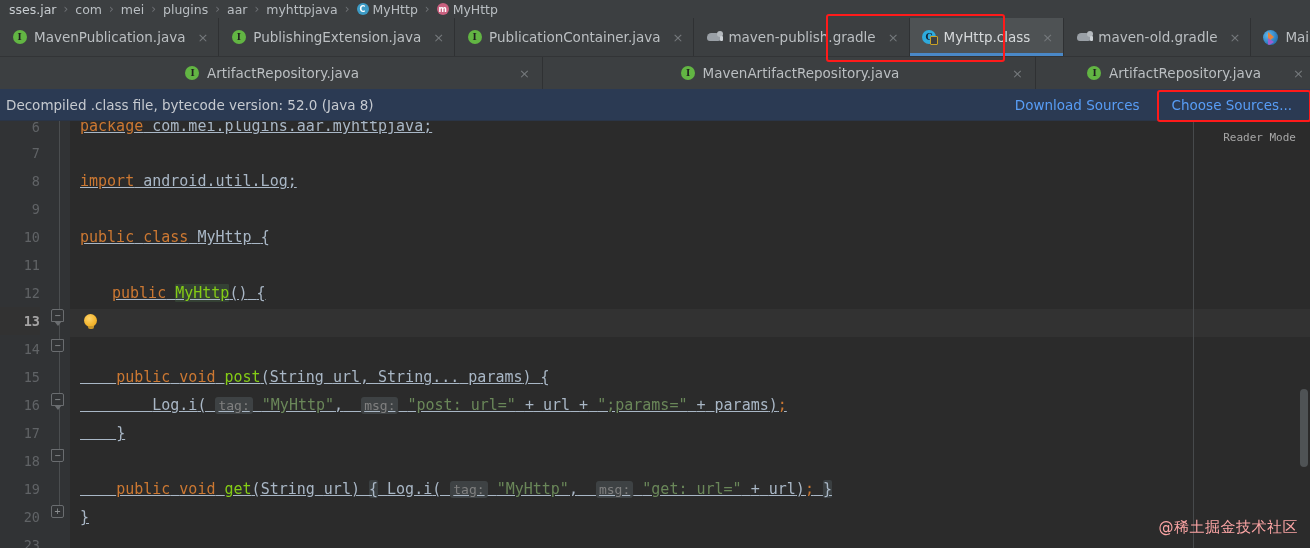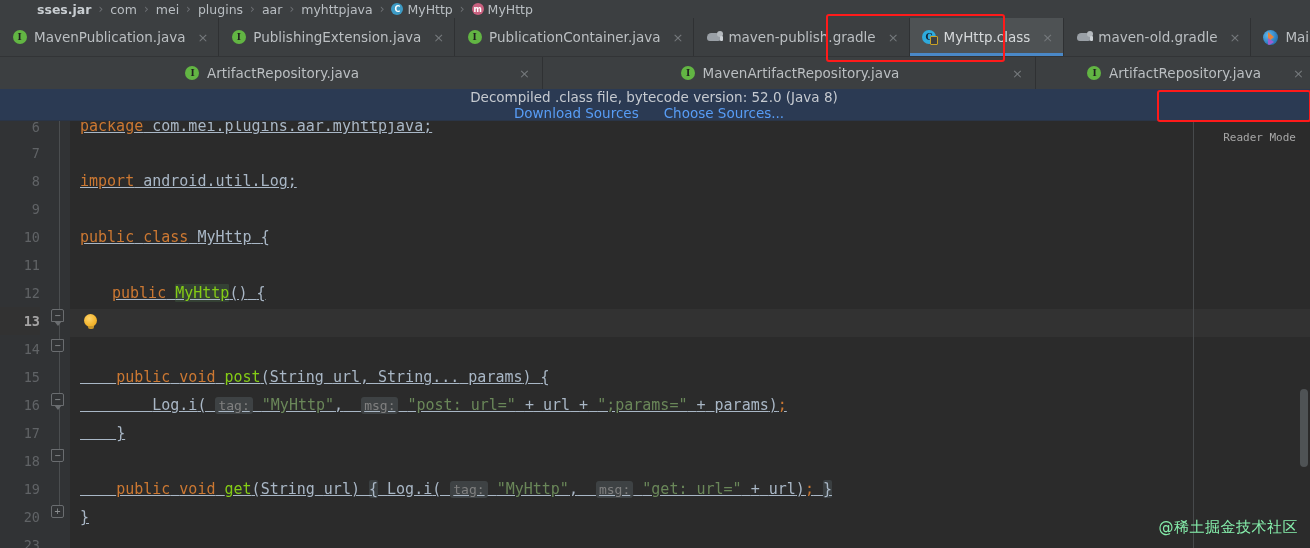--- a/index.html
+++ b/index.html
@@ -11,21 +11,21 @@
   }
   #app{position:relative;width:1310px;height:548px;background:#3c3f41;}
 
   
   .breadcrumb{
     height:18px;display:flex;align-items:center;
     background:#3c3f41;color:#b7bcc0;font-size:12.5px;
     padding:0 6px;white-space:nowrap;overflow:hidden;
   }
   .crumb{display:flex;align-items:center;gap:4px;padding:0 3px;color:#b9bec2;}
-  .crumb.bold{font-weight:bold;color:#c8cdd1;margin-left:28px;}
+  .crumb.bold{font-weight:normal;color:#c8cdd1;}
   .crumb-sep{color:#6e7175;font-size:12px;padding:0 4px;}
   .mini-ic{
     width:12px;height:12px;border-radius:50%;
     display:inline-flex;align-items:center;justify-content:center;
     font-size:8px;font-weight:bold;color:#fff;font-family:"DejaVu Sans",sans-serif;
   }
   .mini-ic.c{background:#3d9bc5;}
   .mini-ic.m{background:#c9607f;}
 
   
@@ -83,23 +83,23 @@
     position:absolute;left:14px;top:6px;width:3px;height:5px;background:#cdd2d6;border-radius:1px;
   }
 
   
   .redbox{position:absolute;border:2.5px solid #ff1a1a;border-radius:3px;pointer-events:none;}
 
   
   .banner{
     height:31px;background:#2b3a53;border-bottom:1px solid #2a3547;
     display:flex;align-items:center;justify-content:space-between;
-    padding:0 8px 0 6px;color:#c6cad0;font-size:13.5px;flex-direction:column;
-  }
-  .banner .links{display:flex;align-items:center;gap:25px;padding-right:10px;}
+    padding:0 8px 0 6px;color:#c6cad0;font-size:13.5px;
+  }
+  .banner .links{display:flex;align-items:center;gap:32px;padding-right:10px;}
   .banner .links a{color:#589df6;text-decoration:none;font-size:13.5px;}
 
   
   .editor{position:relative;height:428px;background:#2b2b2b;display:flex;overflow:hidden;}
   .gutter{
     width:48px;flex:none;background:#313335;color:#606366;
     font-family:"DejaVu Sans Mono","Liberation Mono",monospace;font-size:13.5px;
     text-align:right;padding-right:8px;box-sizing:border-box;position:relative;
   }
   .folds{
@@ -153,21 +153,21 @@
   }
 
   .readermode{
     position:absolute;right:14px;top:10px;color:#a6a6a6;font-size:11px;
   }
   .rightline{position:absolute;top:0;bottom:0;width:1px;background:#474a4c;}
   .scrollthumb{
     position:absolute;right:2px;width:8px;border-radius:4px;background:#4f5355;
   }
   .watermark{
-    position:absolute;right:12px;bottom:12px;color:#86efac;font-size:15px;
+    position:absolute;right:12px;bottom:12px;color:#fca5a5;font-size:15px;
     font-family:"DejaVu Sans","Liberation Sans",sans-serif;letter-spacing:.5px;
   }
 </style>
 </head>
 <body>
 
 <div id="app">
 
   <div class="breadcrumb">
     <span class="crumb bold">

